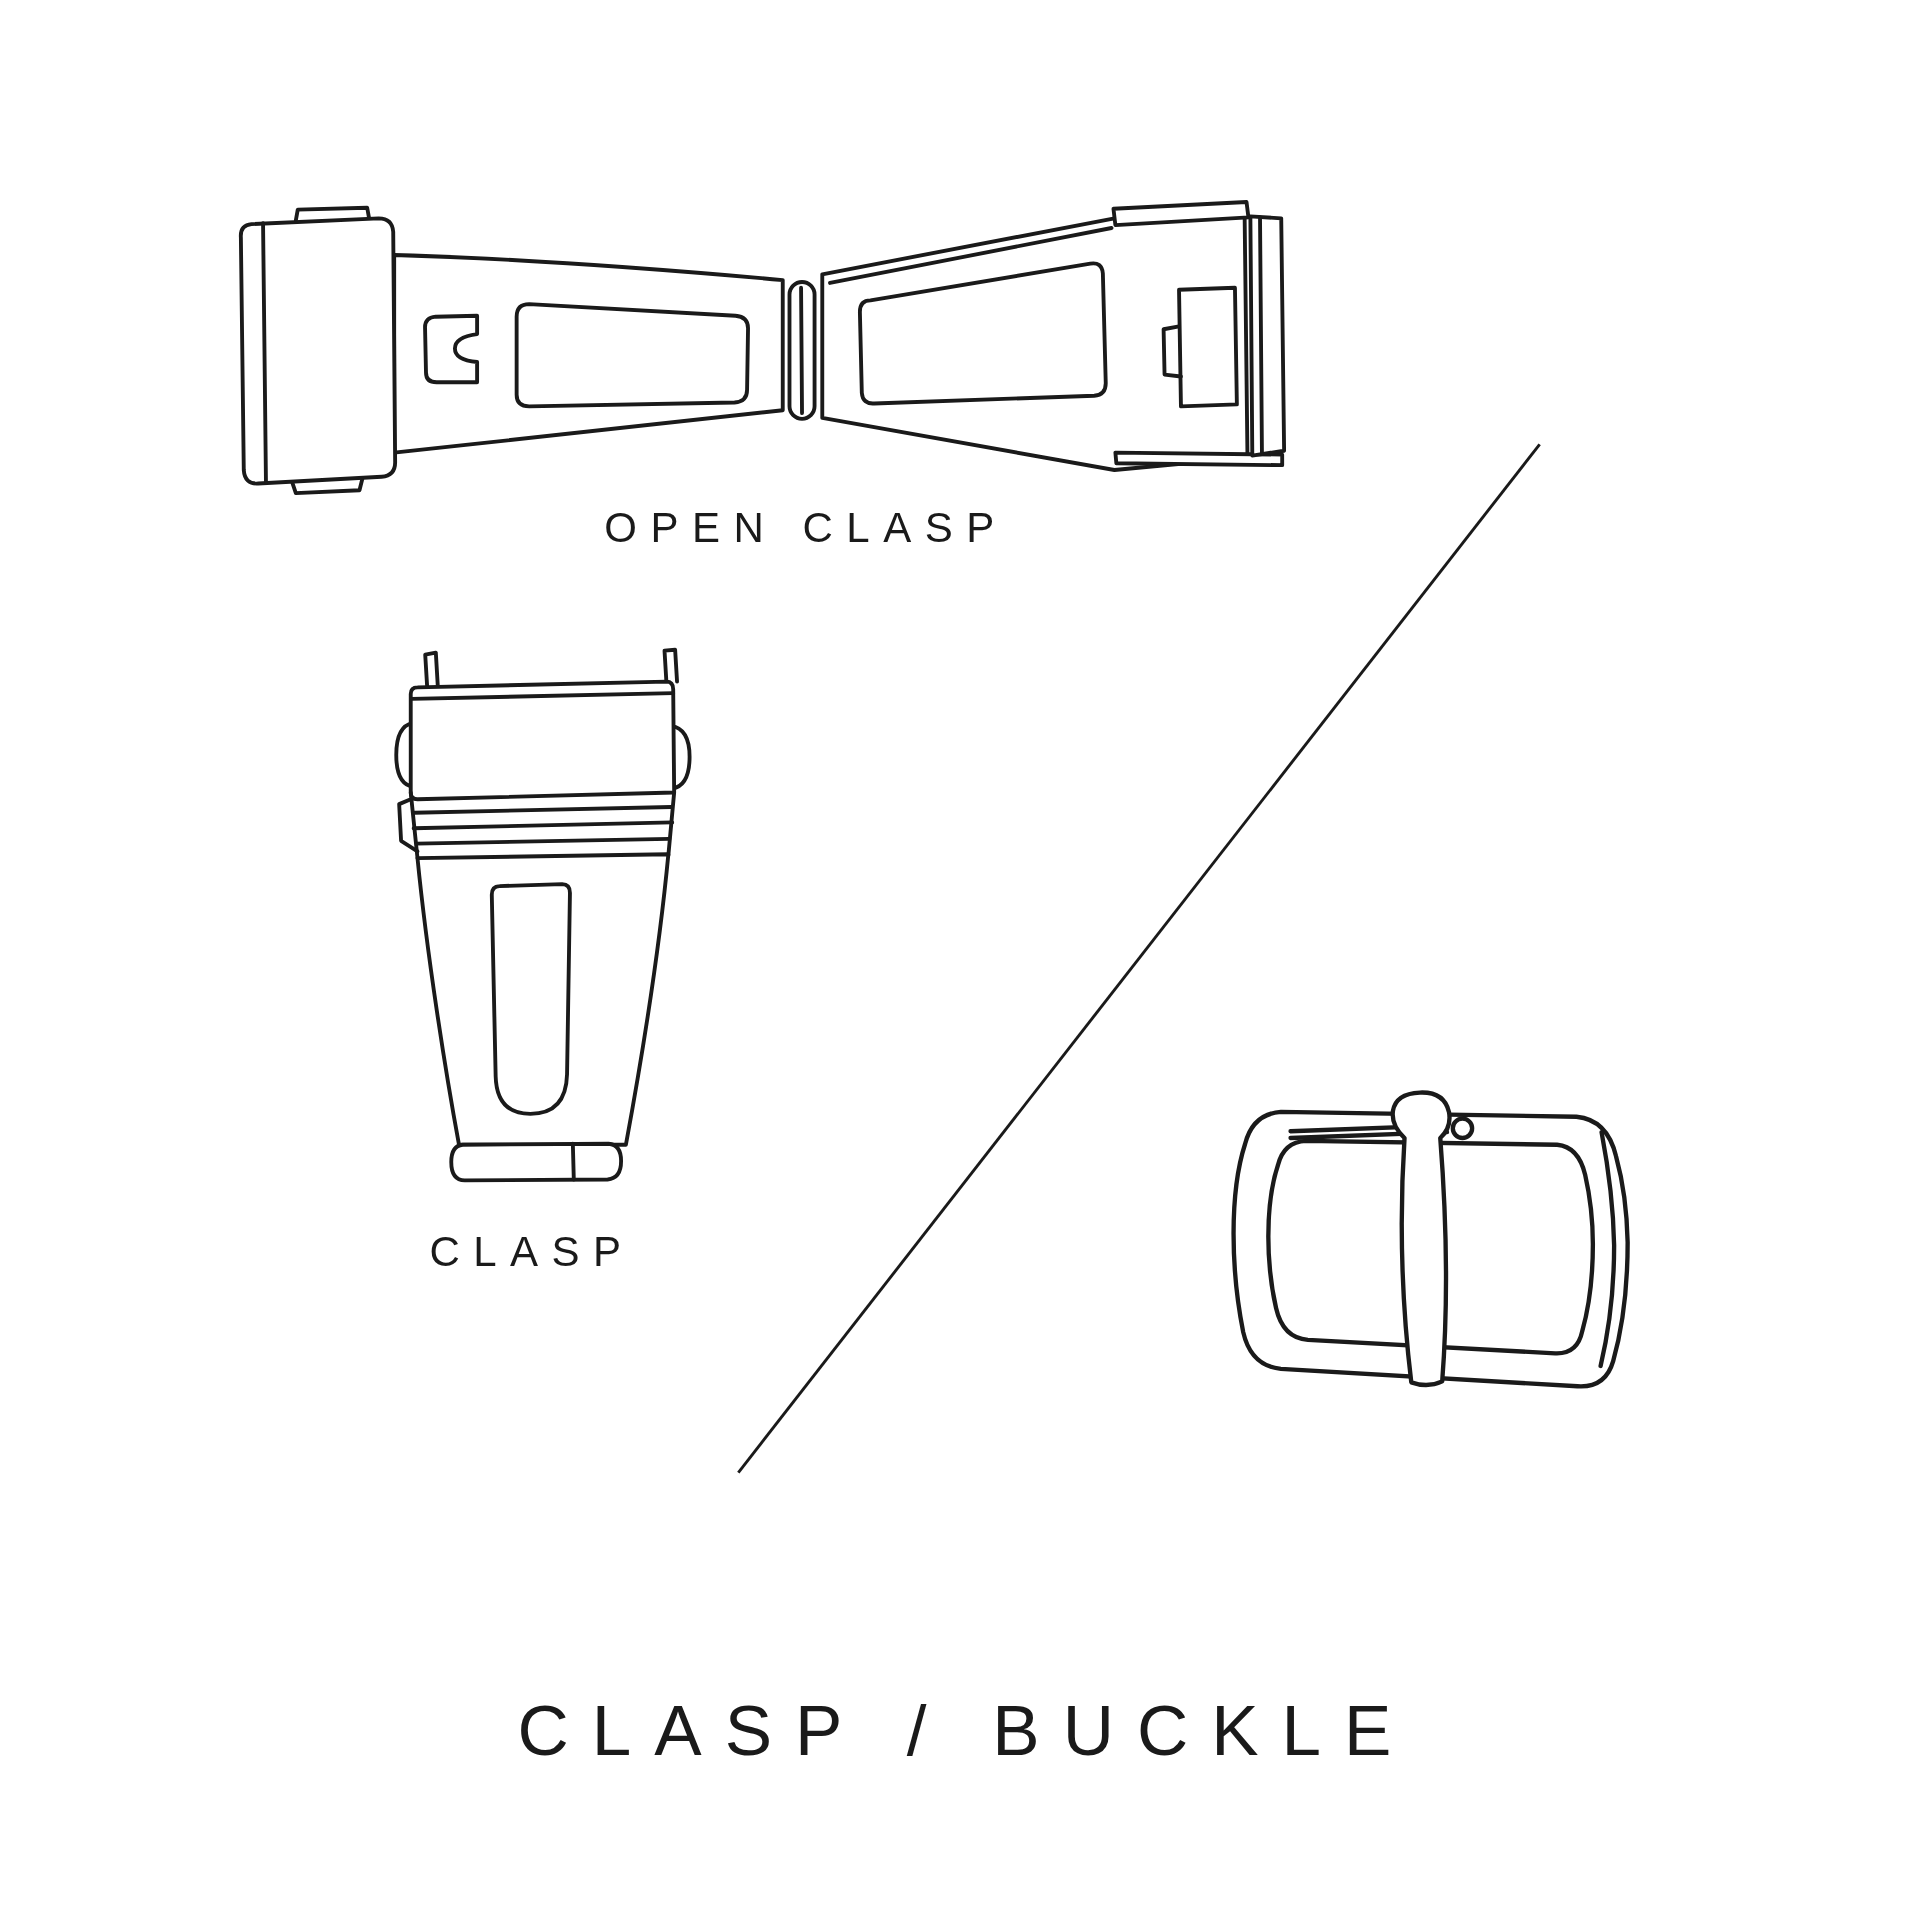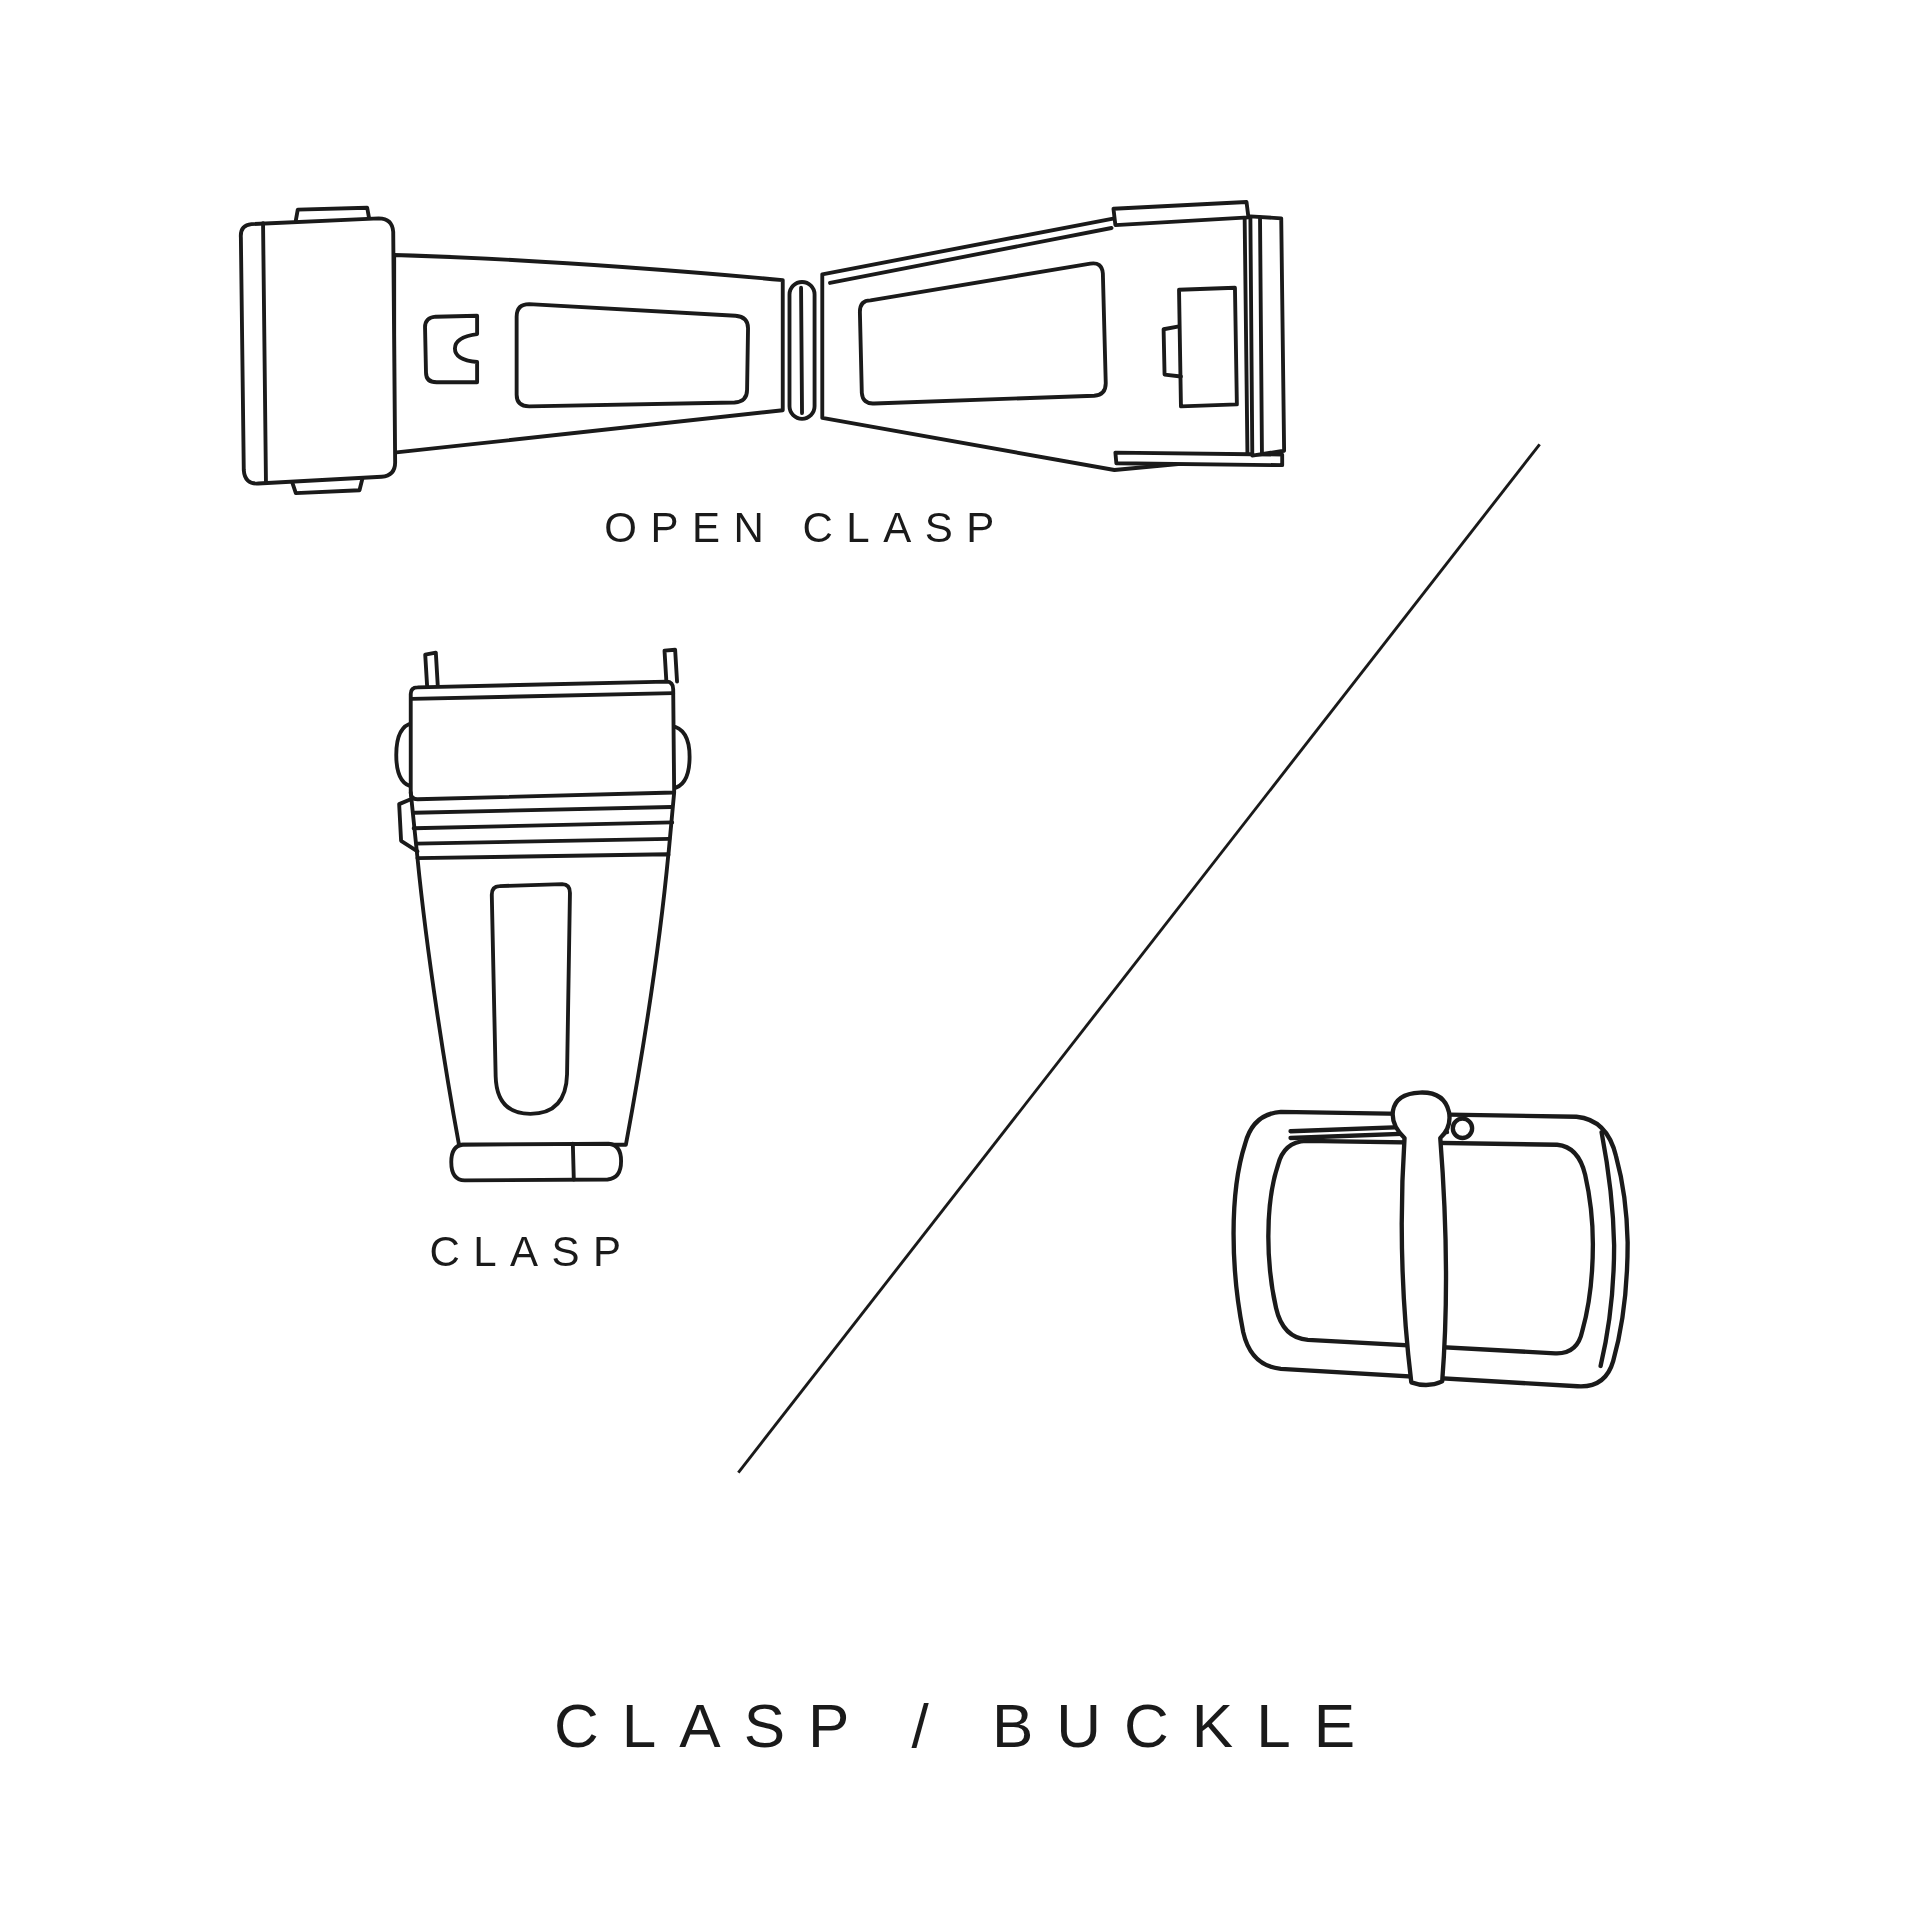--- a/index.html
+++ b/index.html
@@ -19,21 +19,21 @@
     font-size:42px;
     letter-spacing:13.5px;
     font-weight:400;
     white-space:nowrap;
   }
   .title{
     position:absolute;
     transform:translateX(-50%);
     margin:0;
     color:var(--ink,#1a1a1a);
-    font-size:62px;
+    font-size:71px;
     letter-spacing:23px;
     font-weight:500;
     white-space:nowrap;
   }
 </style>
 </head>
 <body>
 
 <div class="canvas">
 

